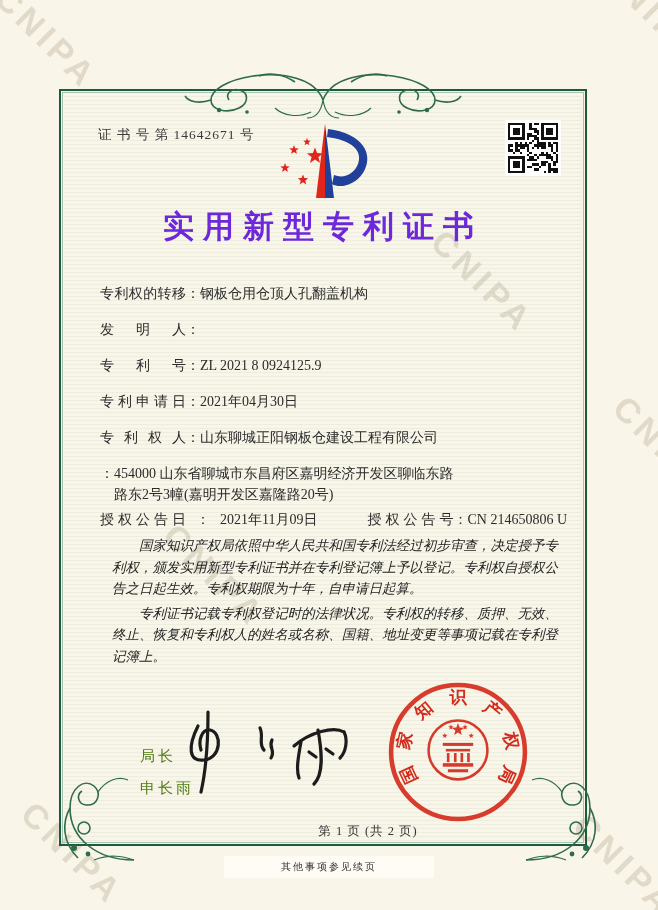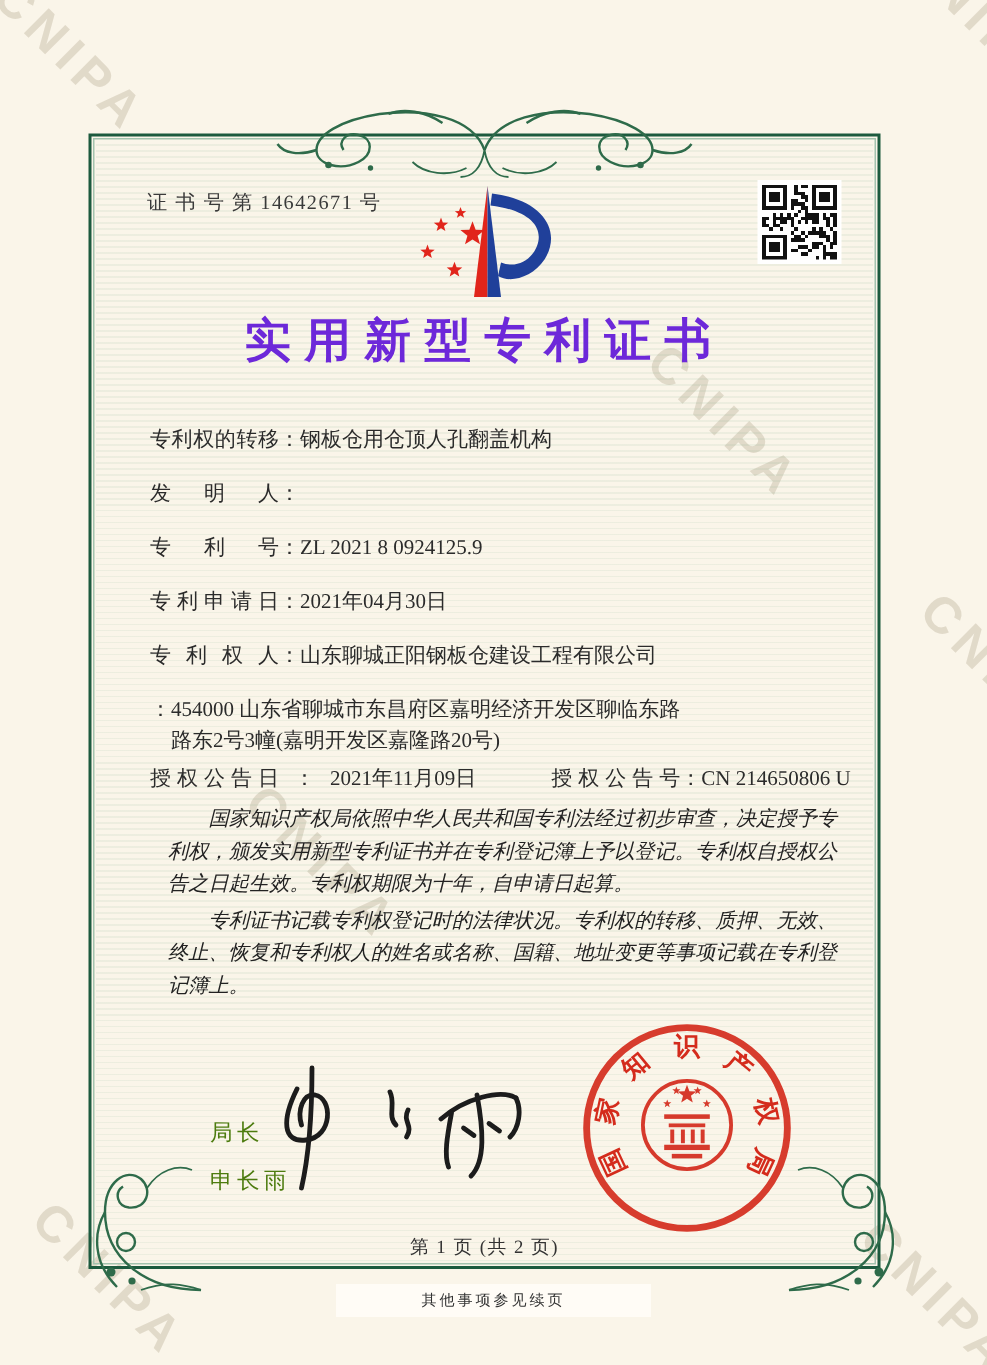--- a/index.html
+++ b/index.html
@@ -90,21 +90,21 @@
   
   .seal{position:absolute;left:385px;top:679px;width:146px;height:146px;}
   .seal-date{
     position:absolute;left:383px;top:786px;width:150px;
     text-align:center;
     font-size:15px;letter-spacing:1px;color:#35405a;font-weight:700;
   }
   
   .page-info{
     position:absolute;left:59px;top:823px;width:528px;
-    text-align:center;font-size:12.5px;color:#333;letter-spacing:1px;
+    text-align:center;font-size:12.5px;color:#333;letter-spacing:1px;padding-left:45px;
   }
   .continuation{
     position:absolute;left:224px;top:856px;width:210px;
     text-align:center;font-size:10px;letter-spacing:2px;color:#333;
     background:rgba(255,253,247,0.9);
     padding:4px 0;
   }
 </style>
 </head>
 <body>

